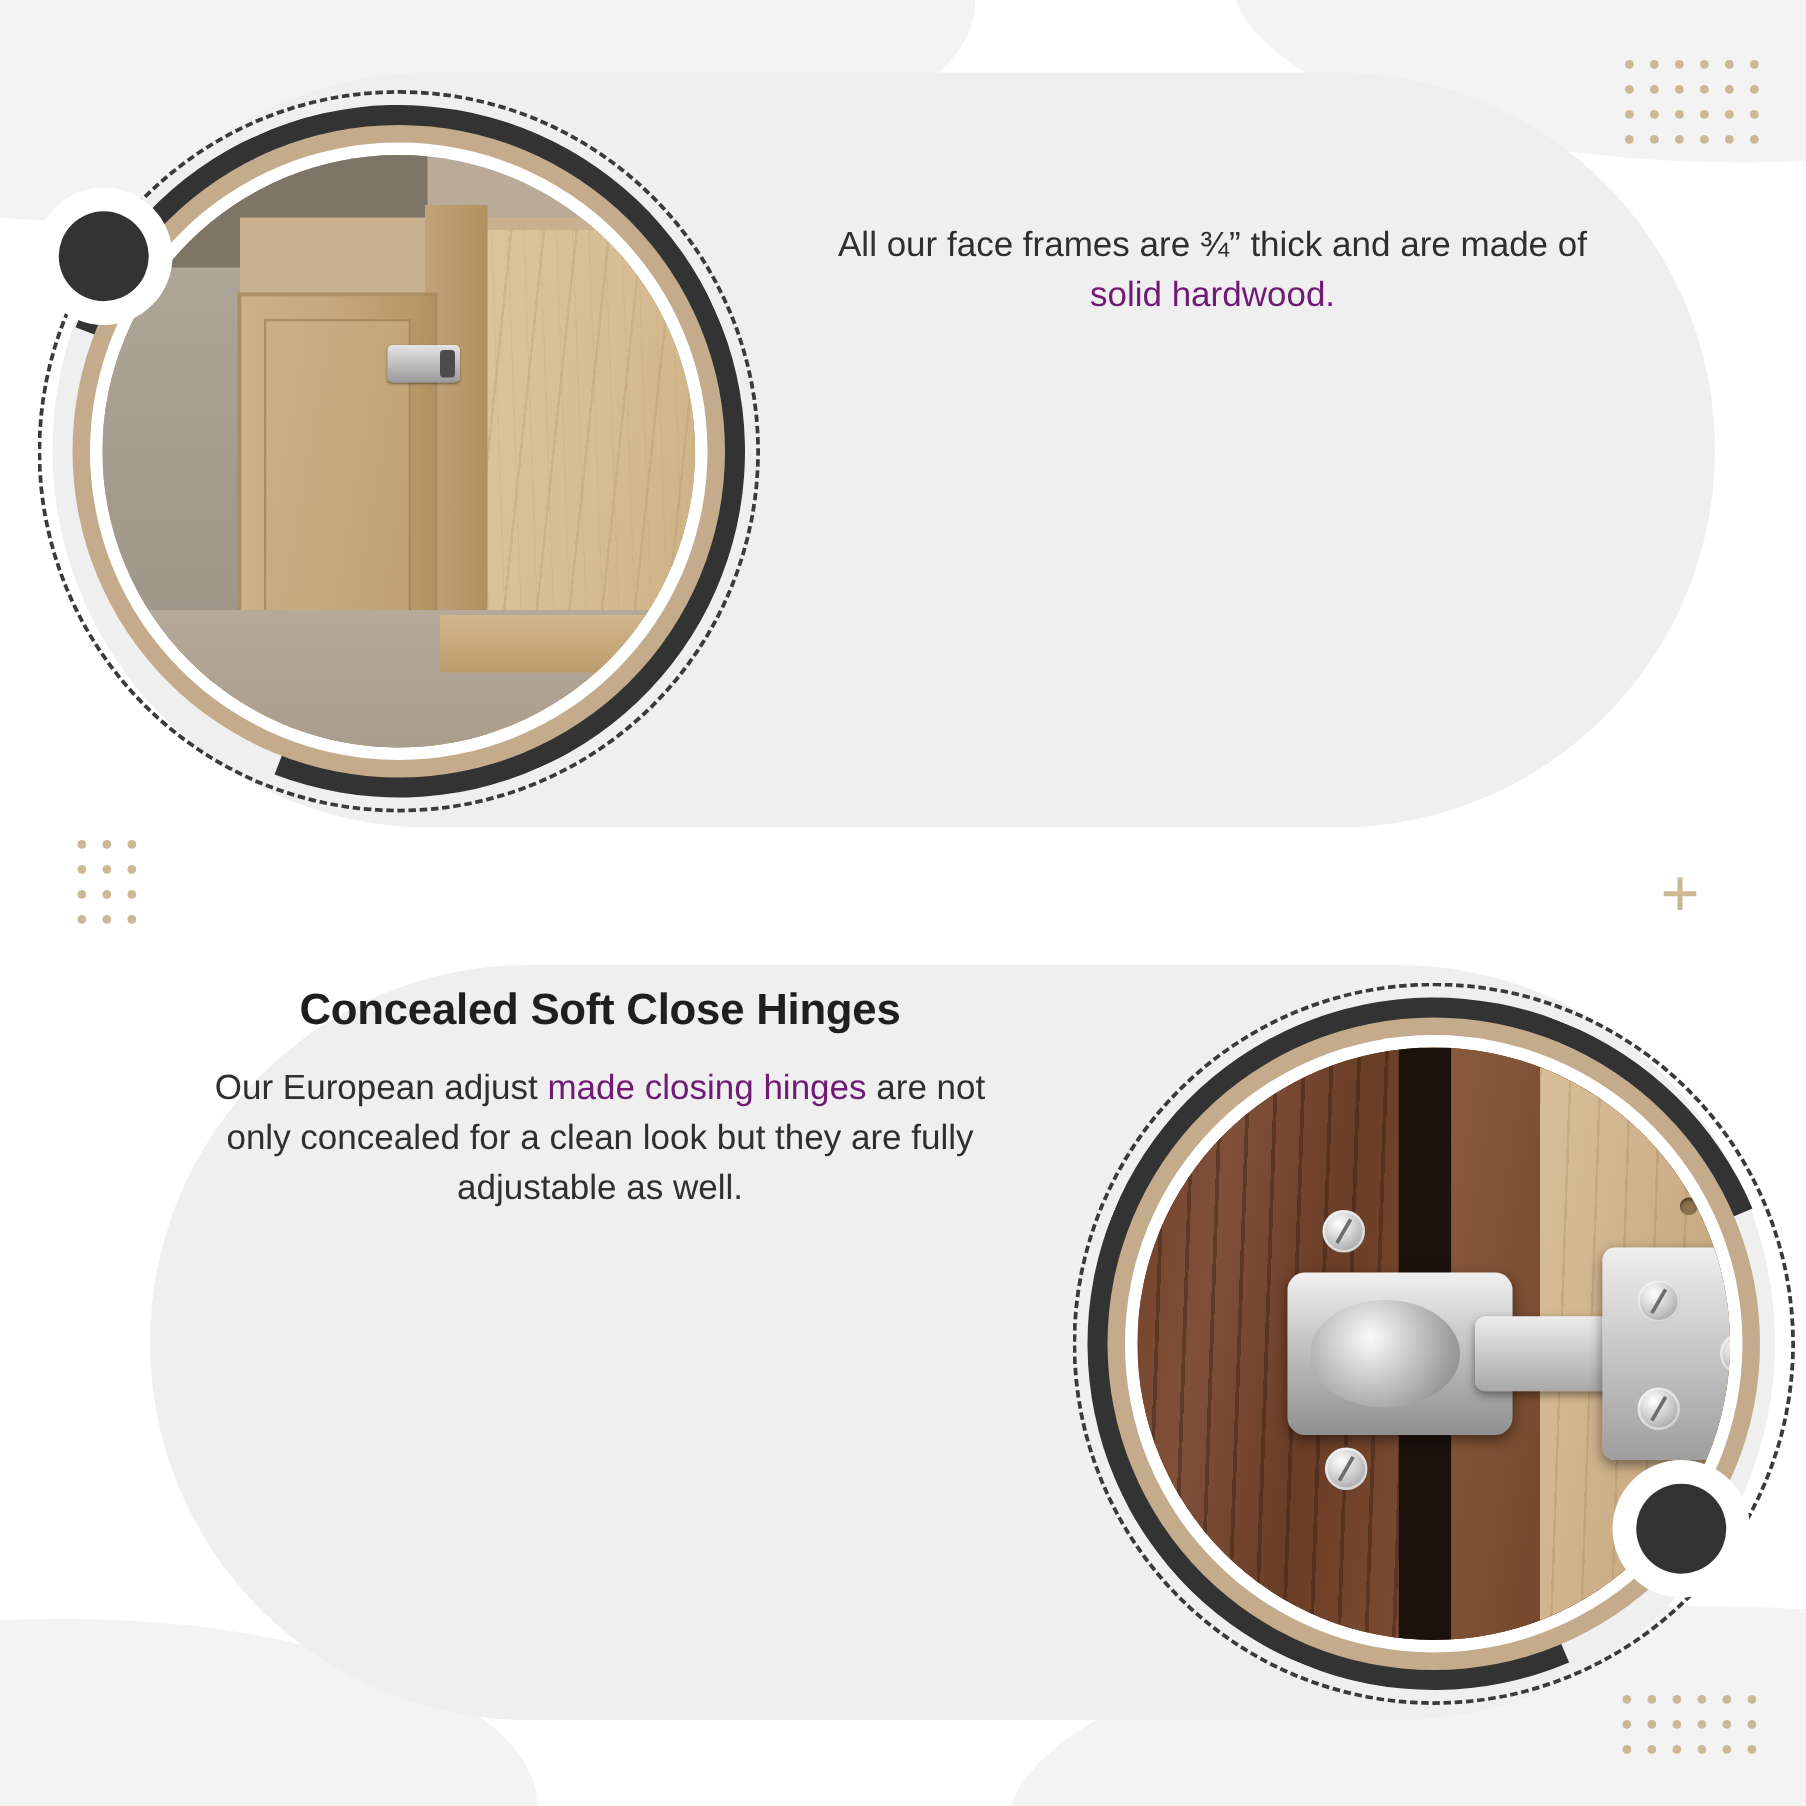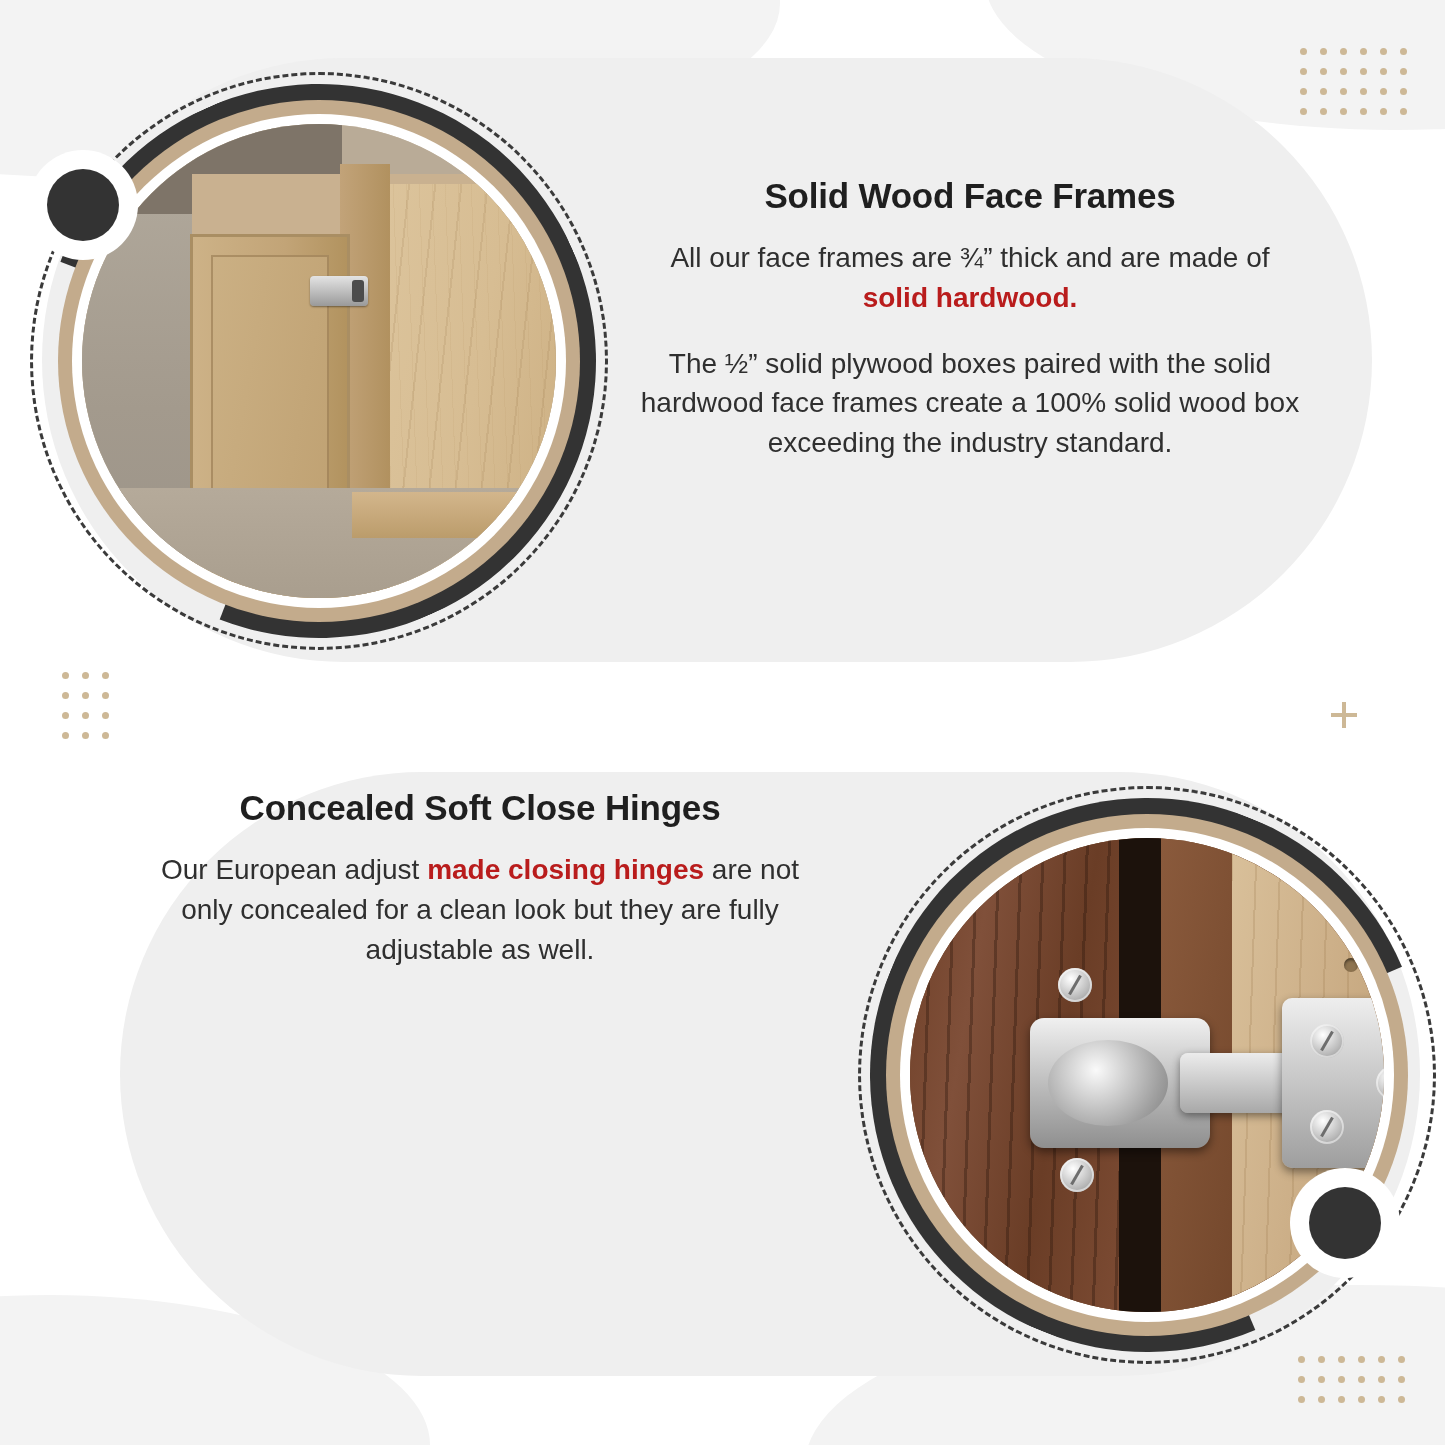--- a/index.html
+++ b/index.html
@@ -306,21 +306,21 @@
     margin: 0 0 22px 0;
     letter-spacing: -0.2px;
   }
   .para {
     font-size: 28px;
     line-height: 1.42;
     margin: 0 0 26px 0;
     color: #2f2f2f;
   }
   .para:last-child { margin-bottom: 0; }
-  .para b { font-weight: bold; color: #b91c1c; }
+  .para b { font-weight: normal; color: #701a75; }
 
   
   .dots {
     position: absolute;
     display: grid;
     gap: 13px;
   }
   .dots span {
     width: 7px; height: 7px; border-radius: 50%; background: #cdb896;
     display: block;
@@ -380,26 +380,22 @@
             <div class="pin"></div>
           </div>
         <div class="floor"></div>
         <div class="shelf"></div>
       </div>
     </div>
   </div>
   <div class="dot-badge badge-top"></div>
 
   <div class="text-block text-top">
-    <h2 class="heading">Solid Wood Face Frames</h2>
     <p class="para">
       <span>All our face frames are ¾” thick and are made of </span><b>solid hardwood.</b>
-    </p>
-    <p class="para">
-      <span>The ½” solid plywood boxes paired with the solid hardwood face frames create a 100% solid wood box exceeding the industry standard.</span>
     </p>
   </div>
 
   <div class="panel panel-bottom"></div>
 
   <div class="photo-wrap bottom">
     <div class="ring-dashed"></div>
     <div class="ring-dark"></div>
     <div class="ring-tan"></div>
     <div class="ring-white"></div>

